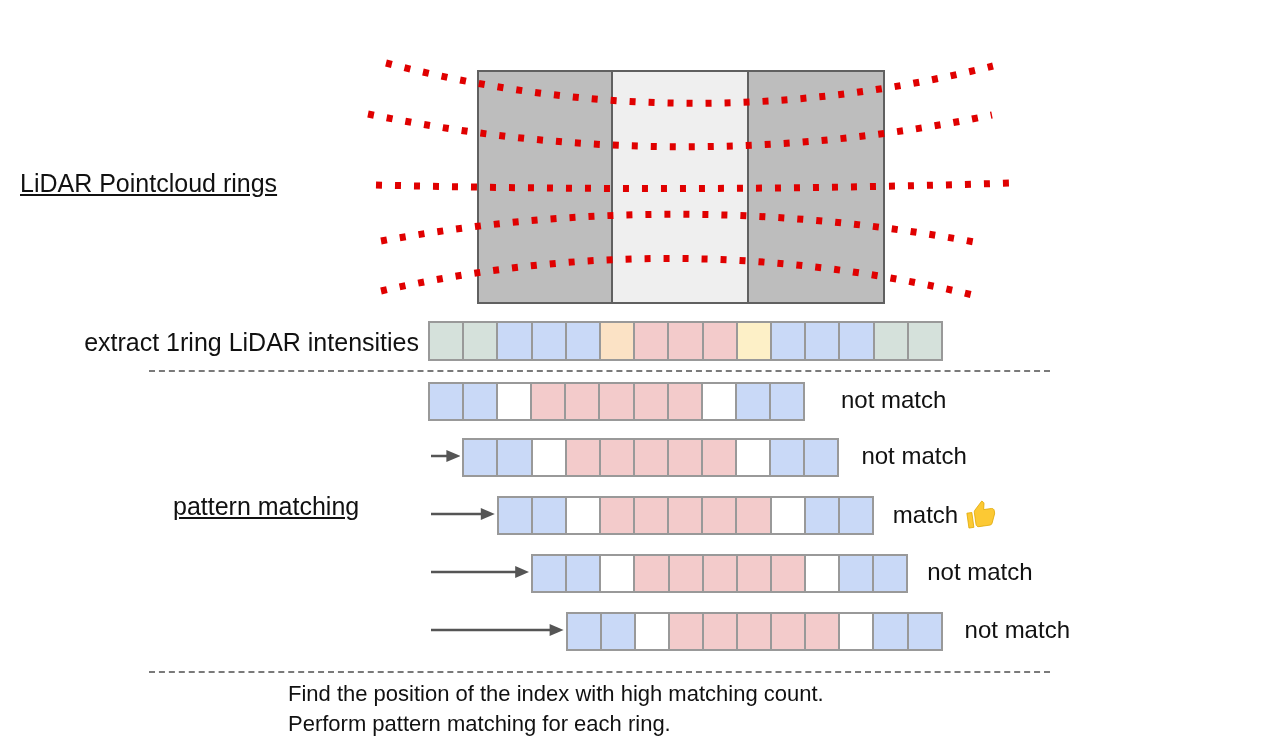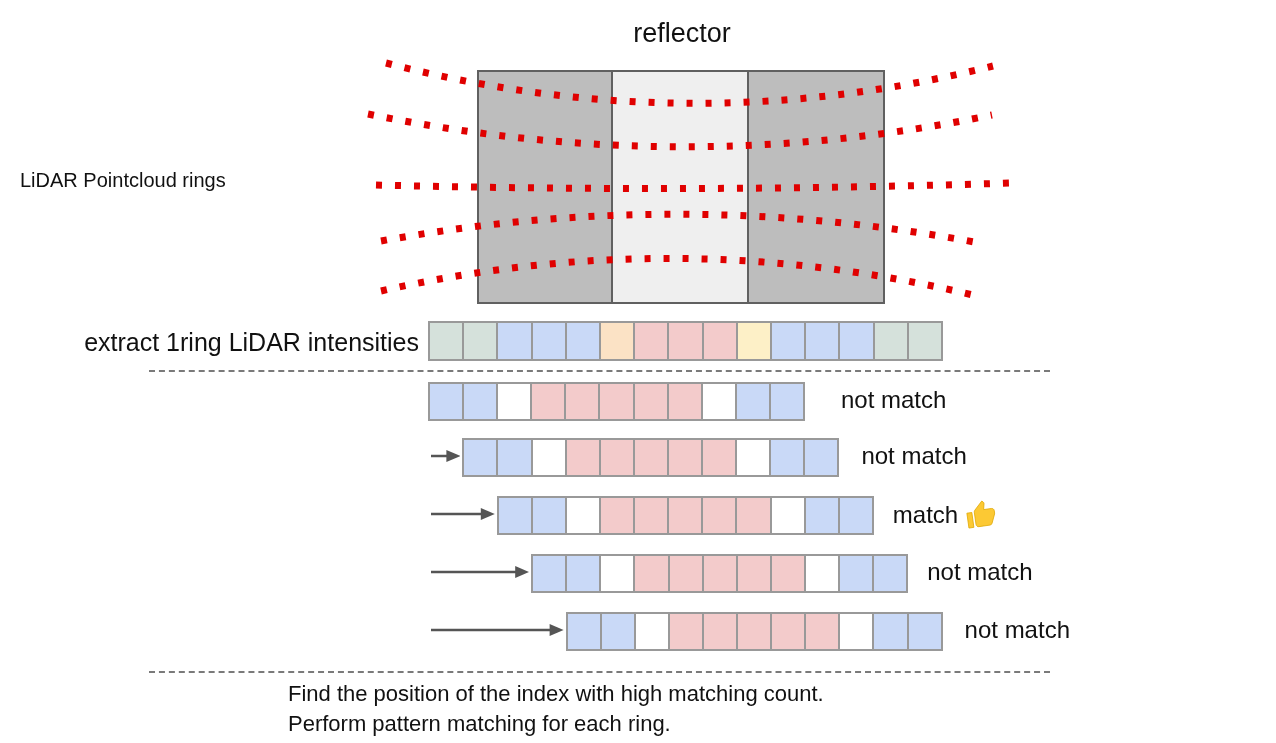--- a/index.html
+++ b/index.html
@@ -2,36 +2,35 @@
 <html><head>
 <meta charset="utf-8">
 <style>
   html,body { margin:0; padding:0; background:#ffffff; }
   .canvas {
     position:relative; width:1276px; height:743px; background:#ffffff;
     font-family:"Liberation Sans", sans-serif; color:#111; overflow:hidden;
   }
   .abs { position:absolute; }
   .title { font-size:27px; text-align:center; }
-  .side-label { font-size:20px; }
+  .side-label { font-size:25px;text-decoration:underline; }
   .extract-label { font-size:25px; text-align:right; }
   .row-label { font-size:24px; white-space:nowrap; display:flex; align-items:center; gap:8px; }
   .footer-line { font-size:22px; line-height:30px; white-space:nowrap; }
   .dashline { border-top:2px dashed #7a7a7a; height:0; }
   .cellrow { display:flex; border:2px solid #999999; box-sizing:border-box; background:#fff; }
   .cell { flex:1 1 0; border-right:2px solid #999999; box-sizing:border-box; }
   .cell:last-child { border-right:none; }
   svg { display:block; }
 </style>
 </head>
 <body>
 
 <div class="canvas">
 
-  <div class="abs title" style="left:582px; top:18px; width:200px;">reflector</div>
 
   <svg class="abs" style="left:0; top:0;" width="1276" height="743" viewBox="0 0 1276 743">
     <g>
       <rect x="478" y="71" width="406" height="232" fill="#efefef" stroke="#606060" stroke-width="2"></rect>
       <rect x="478" y="71" width="134" height="232" fill="#bdbdbd" stroke="#606060" stroke-width="2"></rect>
       <rect x="748" y="71" width="136" height="232" fill="#bdbdbd" stroke="#606060" stroke-width="2"></rect>
     </g>
     <g fill="none" stroke="#e00000" stroke-width="7" stroke-dasharray="6 13" stroke-linecap="butt">
       <path d="M 386 63 Q 690 142 993 66"></path>
       <path d="M 368 114 Q 684 179 992 115"></path>
@@ -58,20 +57,21 @@
       <div class="cell" style="background: rgb(253, 240, 199);"></div>
       <div class="cell" style="background: rgb(201, 217, 247);"></div>
       <div class="cell" style="background: rgb(201, 217, 247);"></div>
       <div class="cell" style="background: rgb(201, 217, 247);"></div>
       <div class="cell" style="background: rgb(213, 225, 219);"></div>
       <div class="cell" style="background: rgb(213, 225, 219);"></div>
     </div>
 
   <div class="abs dashline" style="left:149px; top:370px; width:901px;"></div>
 
+  <div class="abs side-label" style="left:173px; top:492px;">pattern matching</div>
 
   <div class="abs" id="pattern-rows" style="left:0; top:0; width:1276px; height:743px;">
       <div class="abs cellrow" style="left: 428px; top: 382px; width: 377px; height: 39px;">
         <div class="cell" style="background: rgb(201, 217, 247);"></div>
         <div class="cell" style="background: rgb(201, 217, 247);"></div>
         <div class="cell" style="background: rgb(255, 255, 255);"></div>
         <div class="cell" style="background: rgb(243, 203, 203);"></div>
         <div class="cell" style="background: rgb(243, 203, 203);"></div>
         <div class="cell" style="background: rgb(243, 203, 203);"></div>
         <div class="cell" style="background: rgb(243, 203, 203);"></div>

